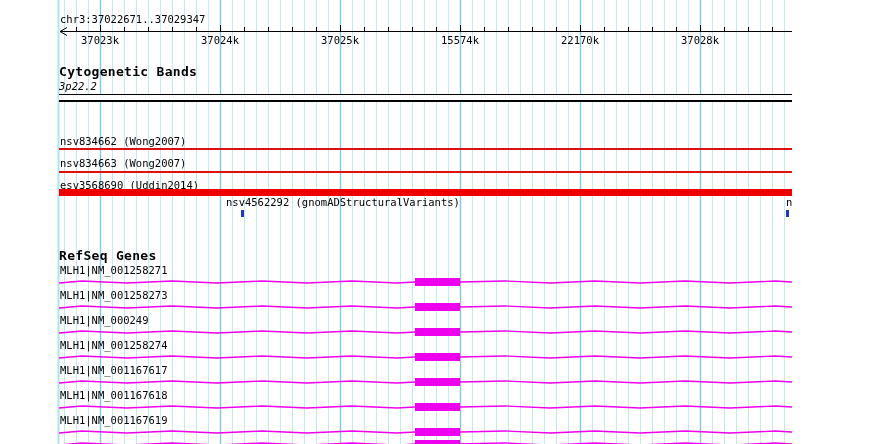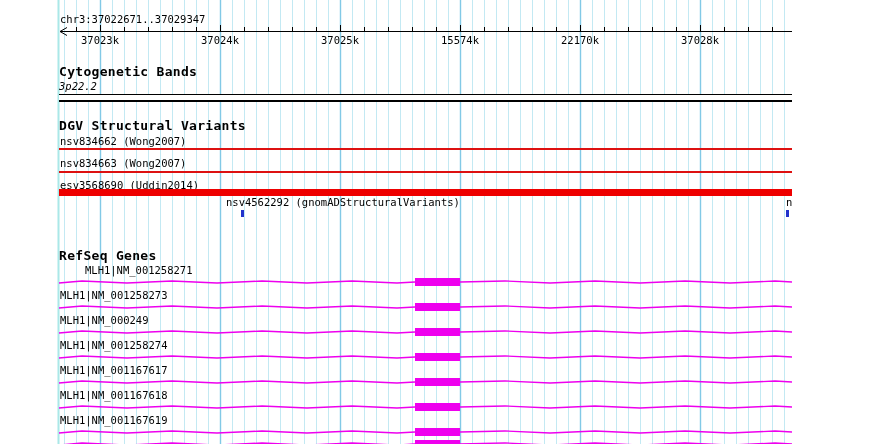--- a/index.html
+++ b/index.html
@@ -199,21 +199,20 @@
         <rect x="415" y="440" width="45" height="8" fill="#ee00ee" stroke="none"></rect>
         <rect x="792" y="440" width="18" height="8" fill="#ee00ee" stroke="none"></rect>
       </g>
     </svg>
 
   <div class="lbl" style="left:60px;top:13px;">chr3:37022671..37029347</div>
 
   <div class="lbl hdr" style="left:59px;top:66px;">Cytogenetic Bands</div>
   <div class="lbl" style="left:59px;top:80px;font-style:italic;">3p22.2</div>
 
-  <div class="lbl hdr" style="left:59px;top:120px;">DGV Structural Variants</div>
 
   <div class="lbl hdr" style="left:59px;top:250px;">RefSeq Genes</div>
 
   <div id="dyn">
       <div class="tick-label" style="left:68px;">37023k</div>
       <div class="tick-label" style="left:188px;">37024k</div>
       <div class="tick-label" style="left:308px;text-align:center;">37025k</div>
       <div class="tick-label" style="left:428px;">15574k</div>
       <div class="tick-label" style="left:548px;">22170k</div>
       <div class="tick-label" style="left:668px;">37028k</div>
@@ -221,21 +220,21 @@
       <div class="lbl" style="left:60px;top:135px;">nsv834662 (Wong2007)</div>
       <div class="bar" style="left:59px;top:148px;width:804px;height:2px;background:#dd1111;"></div>
       <div class="lbl" style="left:60px;top:157px;">nsv834663 (Wong2007)</div>
       <div class="bar" style="left:59px;top:171px;width:804px;height:2px;background:#dd1111;"></div>
       <div class="lbl" style="left:60px;top:179px;">esv3568690 (Uddin2014)</div>
       <div class="bar" style="left:59px;top:189px;width:812px;height:7px;background:#ee0000;"></div>
       <div class="lbl" style="left:226px;top:196px;">nsv4562292 (gnomADStructuralVariants)</div>
       <div class="bar" style="left:241px;top:210px;width:3px;height:7px;background:#2233cc;"></div>
       <div class="lbl" style="left:786px;top:196px;">nsv4471595 (gnomADStructuralVariants)</div>
       <div class="bar" style="left:786px;top:210px;width:3px;height:7px;background:#2233cc;"></div>
-      <div class="lbl" style="left:60px;top:264px;padding-left:25px;">MLH1|NM_001258271</div>
+      <div class="lbl" style="left:60px;top:264px;">MLH1|NM_001258271</div>
       <div class="lbl" style="left:60px;top:289px;">MLH1|NM_001258273</div>
       <div class="lbl" style="left:60px;top:314px;">MLH1|NM_000249</div>
       <div class="lbl" style="left:60px;top:339px;">MLH1|NM_001258274</div>
       <div class="lbl" style="left:60px;top:364px;">MLH1|NM_001167617</div>
       <div class="lbl" style="left:60px;top:389px;">MLH1|NM_001167618</div>
       <div class="lbl" style="left:60px;top:414px;">MLH1|NM_001167619</div>
     </div>
 </div>
 
 </body></html>

